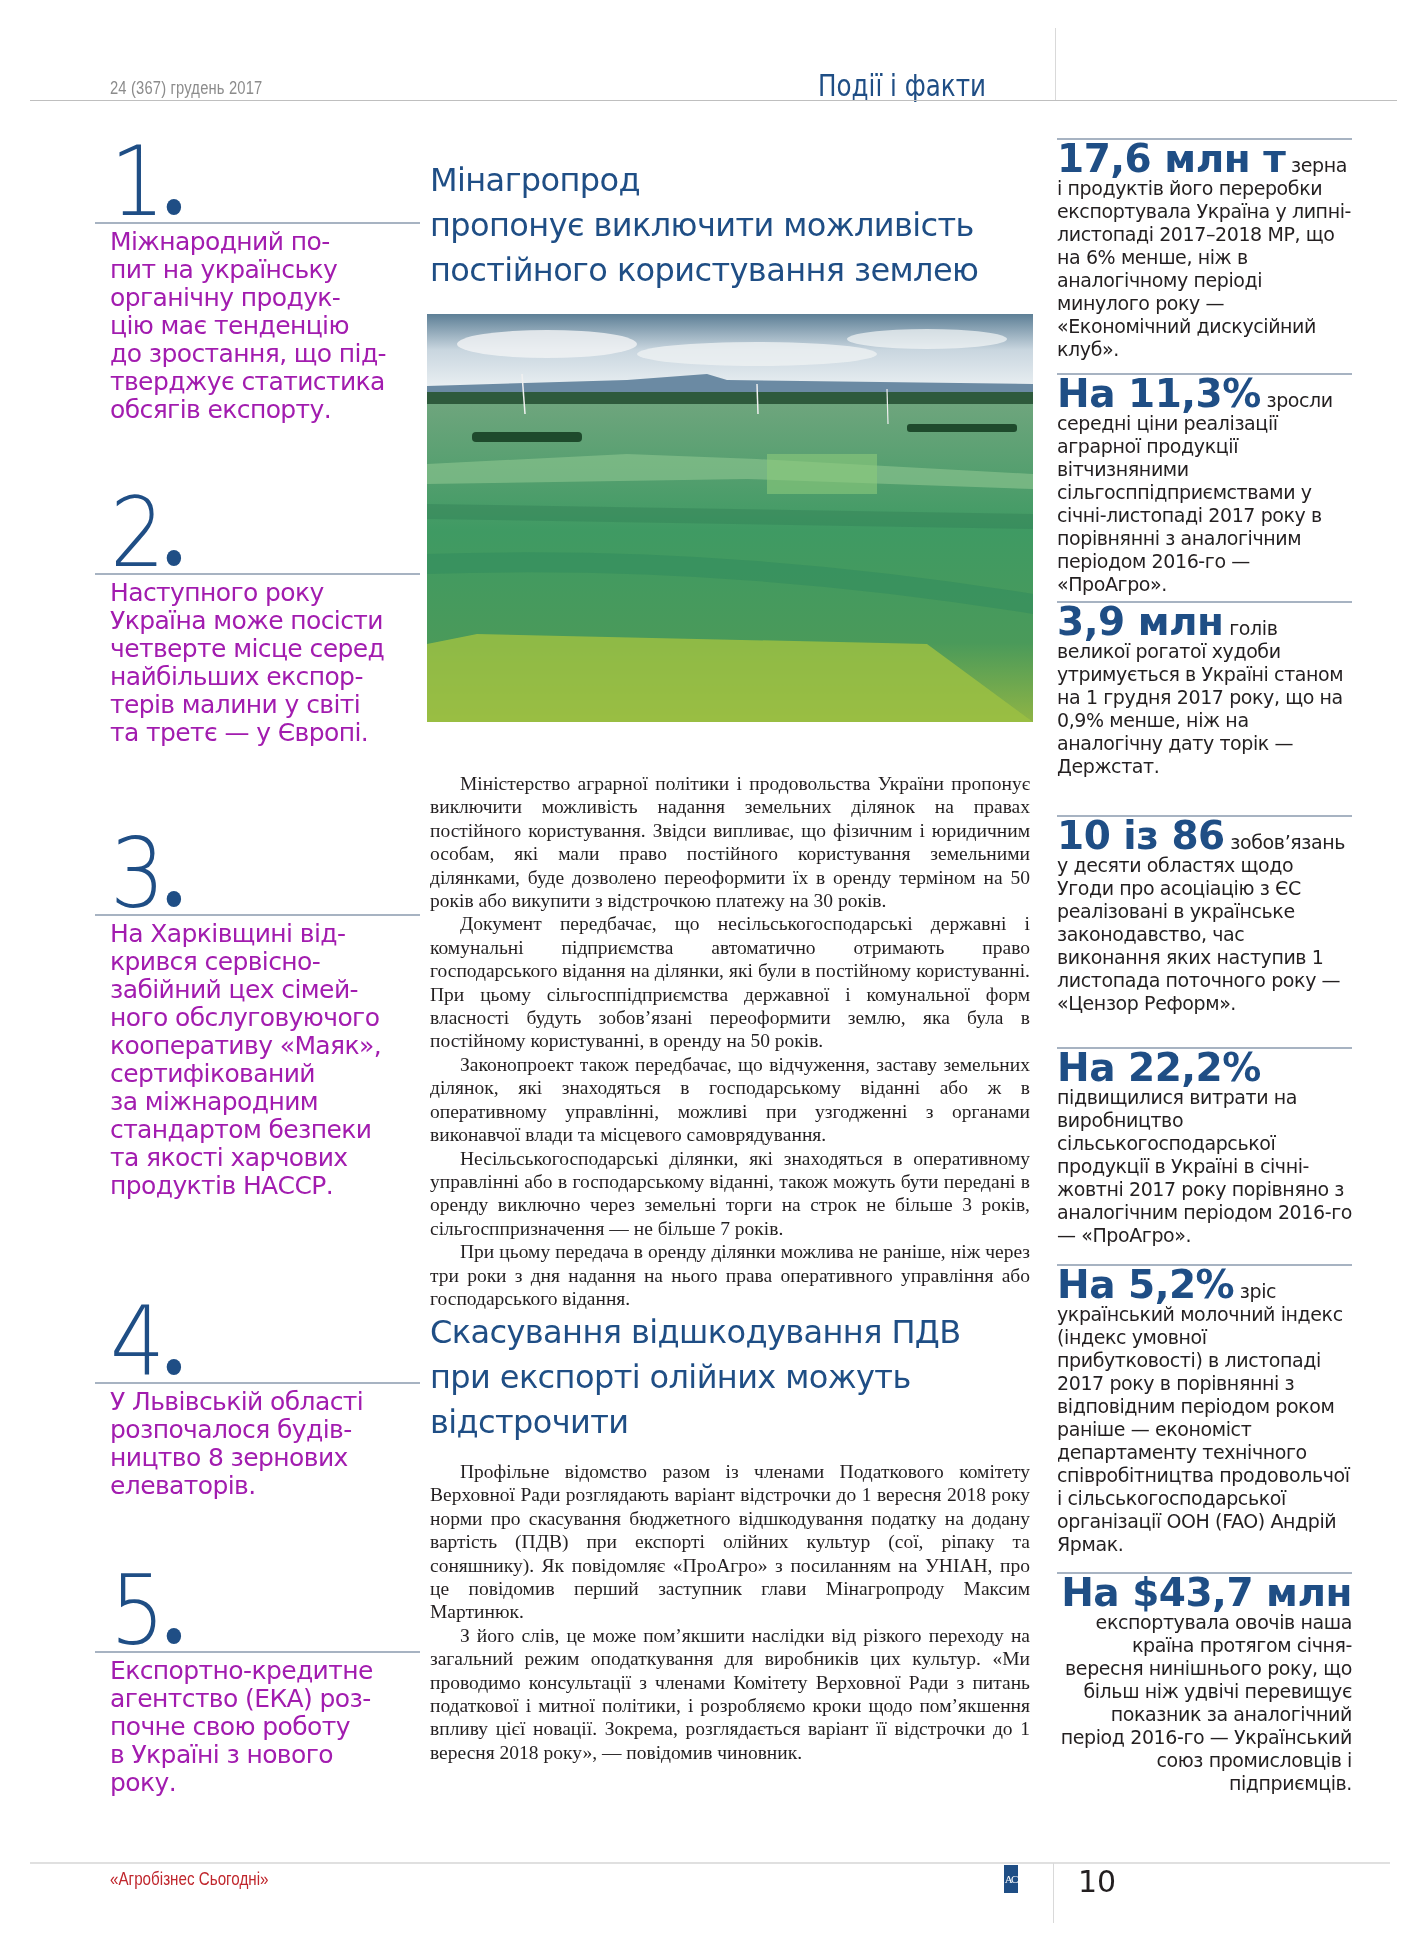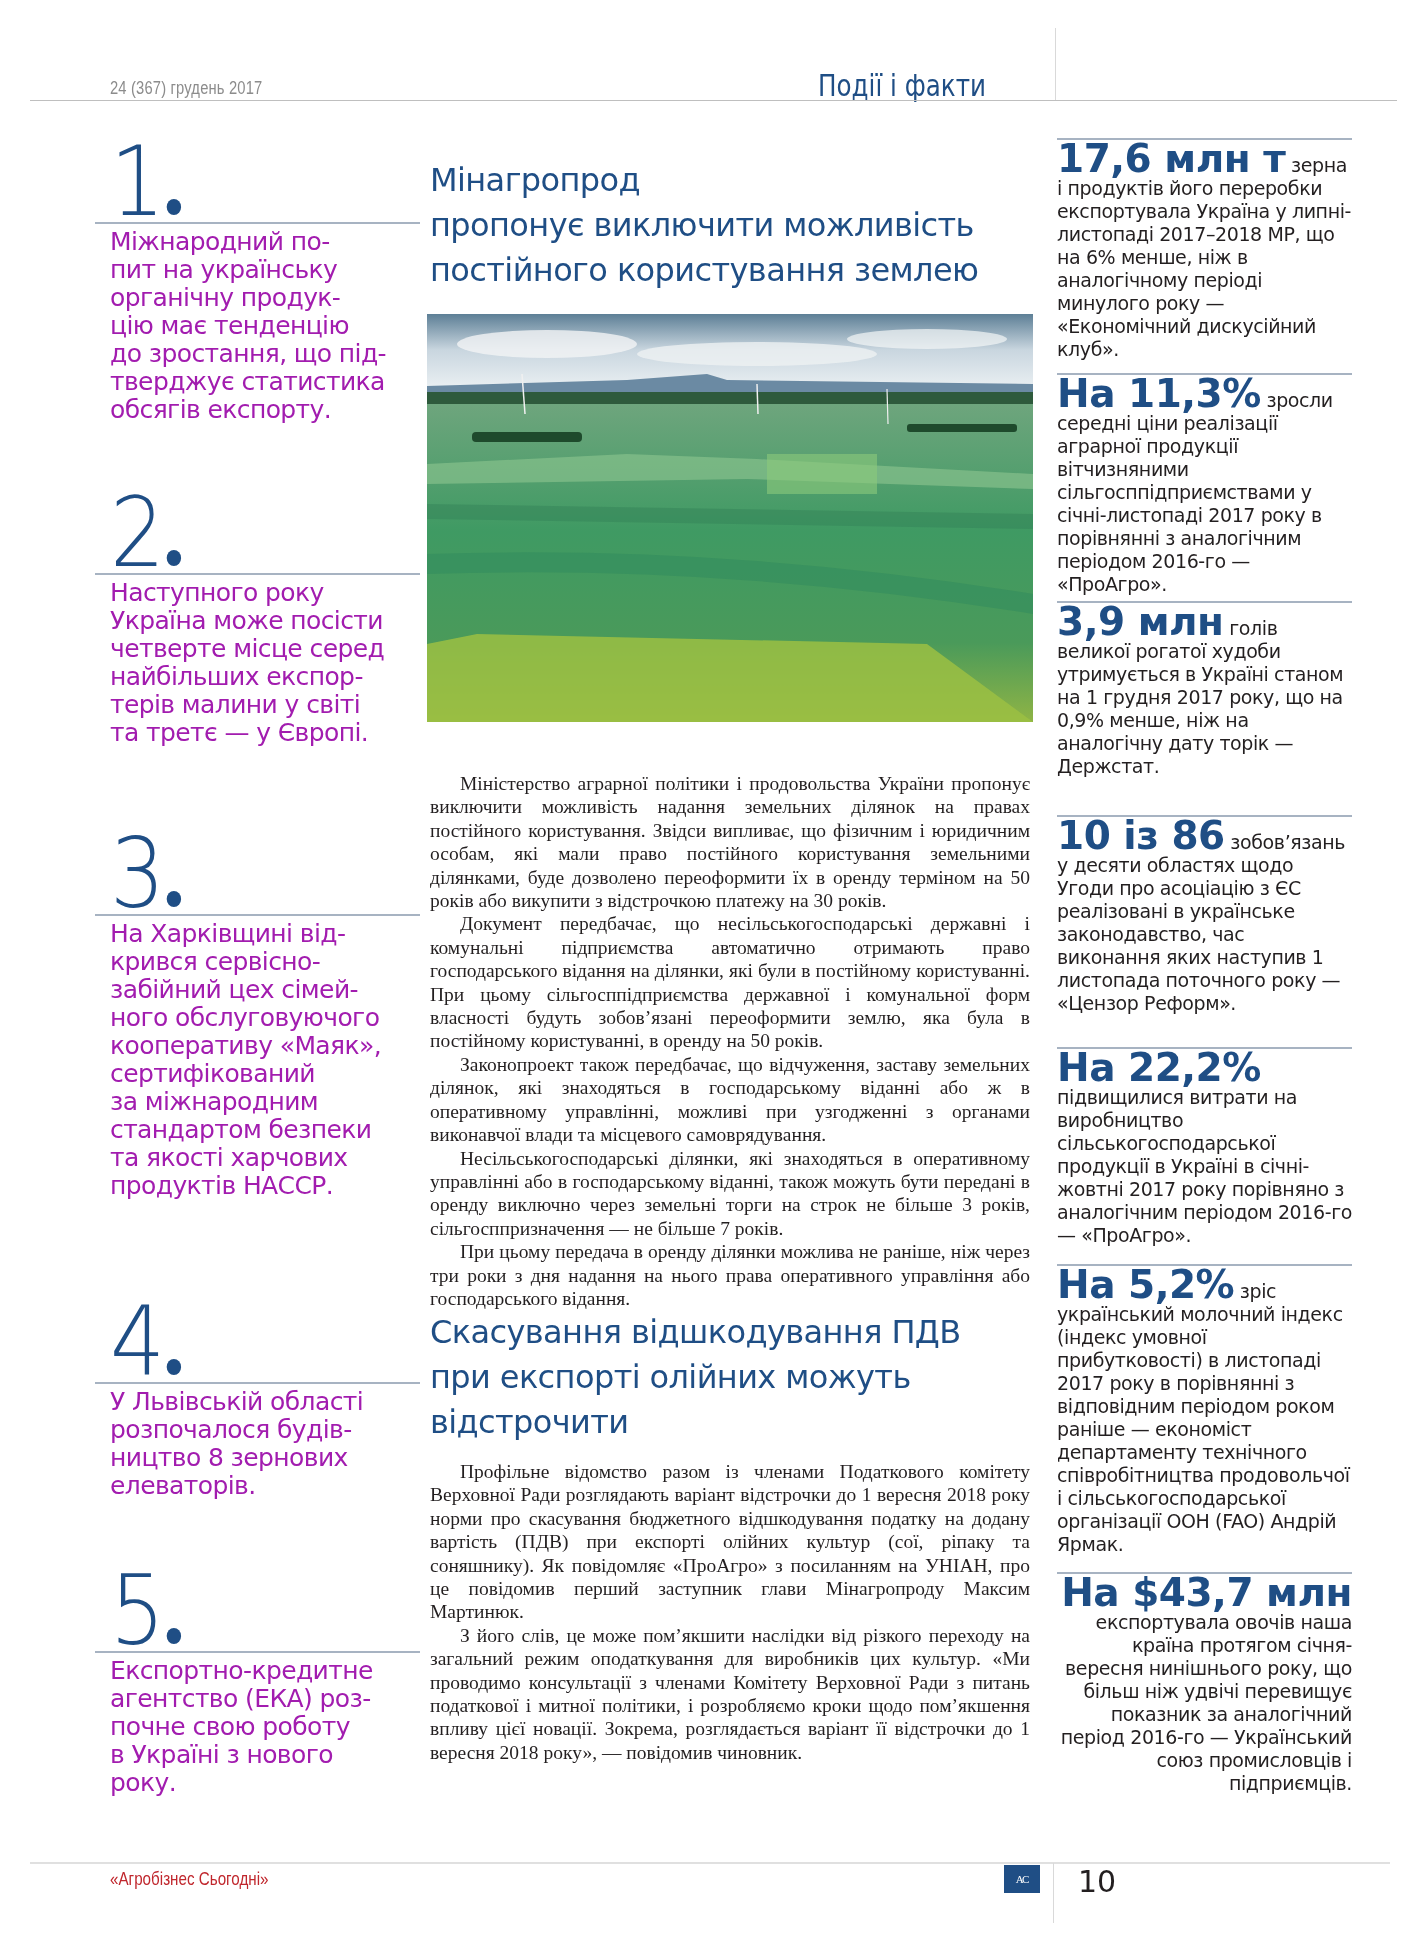--- a/index.html
+++ b/index.html
@@ -28,21 +28,21 @@
   
   .stat { left:1057px; width:295px; }
   .stat .rule { height:2px; background:#a7b3c2; margin-bottom:2px; }
   .stat .txt { font-family:"DejaVu Sans", sans-serif; font-size:19px; line-height:23px; color:#231f20; letter-spacing:-0.4px; }
   .stat .big { font-family:"DejaVu Sans", sans-serif; font-weight:bold; font-size:39px; color:#1f4e85; letter-spacing:-0.5px; line-height:34px; }
 
   
   .ftr-line { left:30px; top:1862px; width:1360px; height:2px; background:#e0e0e0; }
   .ftr-vline { left:1053px; top:1863px; width:1px; height:60px; background:#d9d9d9; }
   .ftr-brand { left:110px; top:1868px; font-family:"Liberation Sans", sans-serif; font-size:19px; color:#c0272d; transform:scaleX(0.8); transform-origin:left; }
-  .ftr-logo { left:1004px; top:1865px; width:36px; height:28px; background:#1f4e85; color:#fff; font-family:"Liberation Serif", serif; font-size:11px; line-height:28px; text-align:center; letter-spacing:-1px; }
+  .ftr-logo { left:1004px; top:1865px; width:14px; height:28px; background:#1f4e85; color:#fff; font-family:"Liberation Serif", serif; font-size:11px; line-height:28px; text-align:center; letter-spacing:-1px; }
   .ftr-page { left:1078px; top:1864px; font-family:"DejaVu Sans", sans-serif; font-size:30px; color:#231f20; }
 </style>
 </head>
 <body>
 
 <div class="abs hdr-vline"></div>
 <div class="abs issue">24 (367) грудень 2017</div>
 <div class="abs section">Події і факти</div>
 <div class="abs hdr-line"></div>
 

